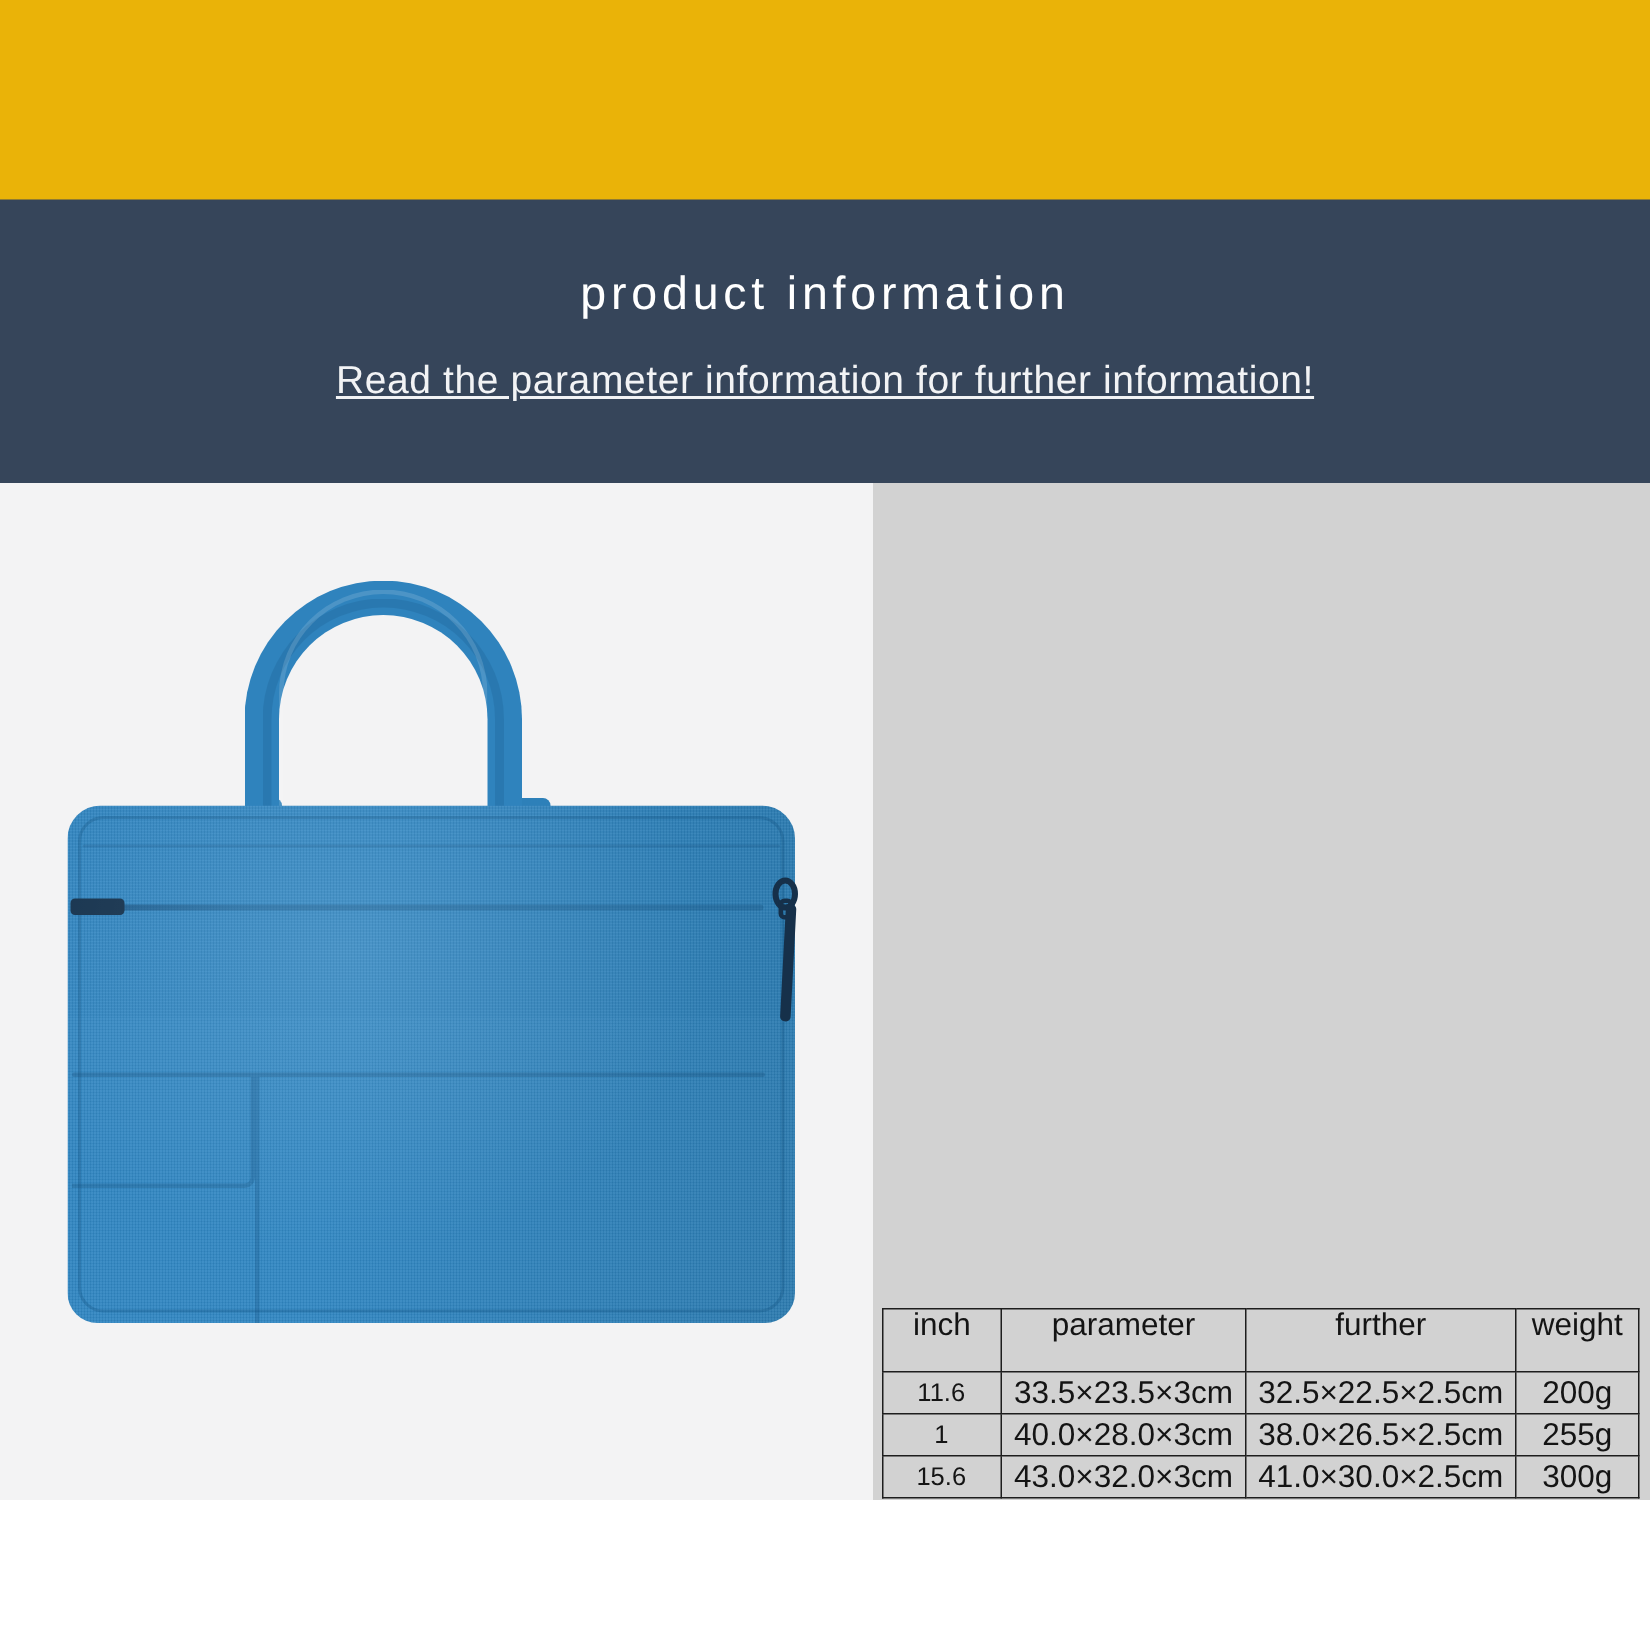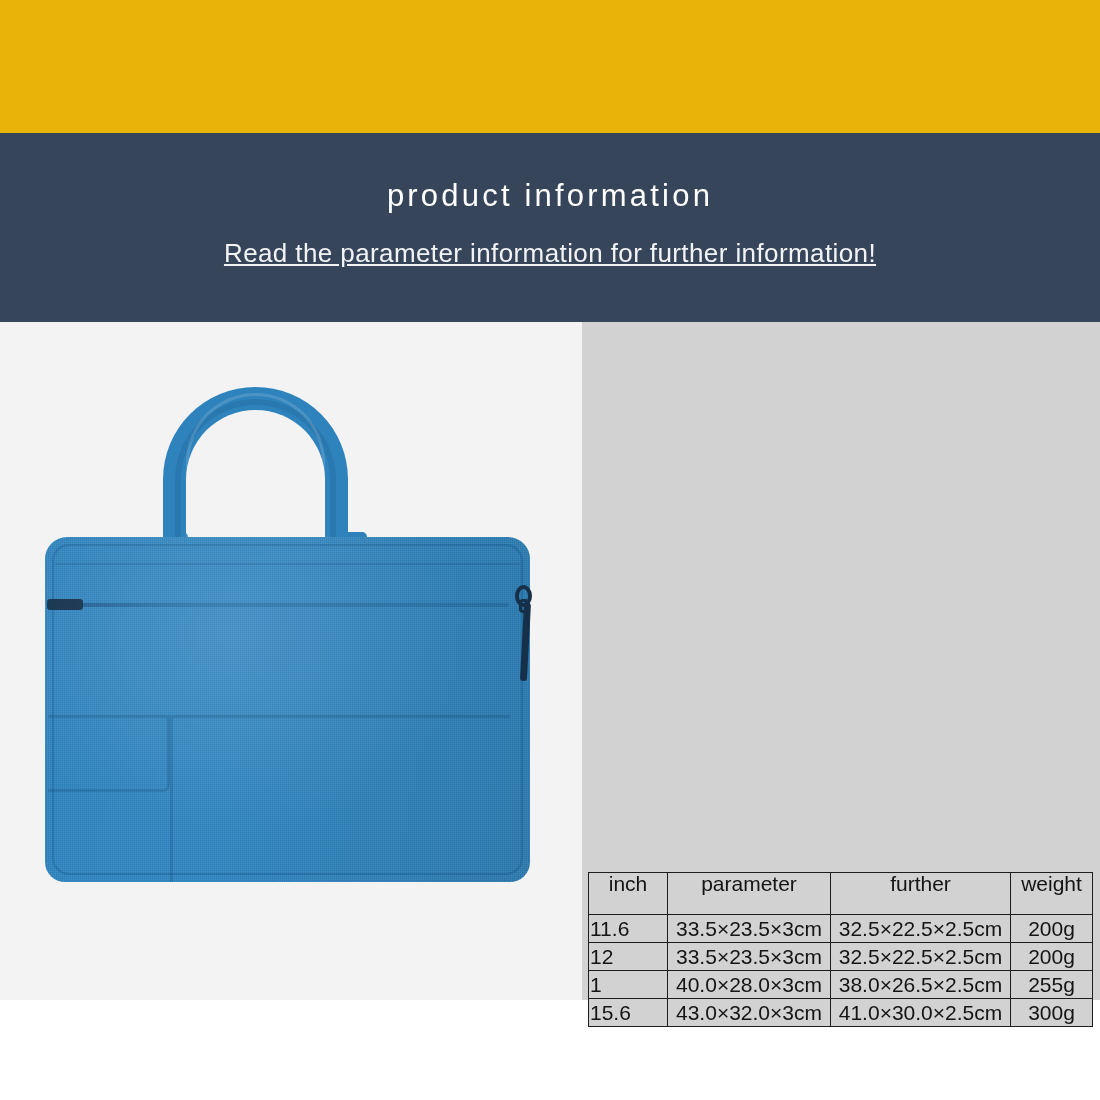--- a/index.html
+++ b/index.html
@@ -291,23 +291,23 @@
     padding: 0 2px 20px 2px;
   }
   table.spec td {
     font-size: 21px;
     height: 28px;
     line-height: 1;
     text-align: center;
     padding: 0 2px;
   }
   table.spec td.inch-cell {
-    text-align: left;
+    text-align: center;
     padding-left: 1px;
-    font-size: 21px;
+    font-size: 17px;
   }
   col.c-inch   { width: 79px; }
   col.c-ext    { width: 163px; }
   col.c-int    { width: 180px; }
   col.c-weight { width: 82px; }
 </style>
 </head>
 <body>
 
 <div id="page">
@@ -369,26 +369,20 @@
           </tr>
         </thead>
         <tbody>
           <tr>
             <td class="inch-cell">11.6</td>
             <td>33.5×23.5×3cm</td>
             <td>32.5×22.5×2.5cm</td>
             <td>200g</td>
           </tr>
           <tr>
-            <td class="inch-cell">12</td>
-            <td>33.5×23.5×3cm</td>
-            <td>32.5×22.5×2.5cm</td>
-            <td>200g</td>
-          </tr>
-          <tr>
             <td class="inch-cell">1</td>
             <td>40.0×28.0×3cm</td>
             <td>38.0×26.5×2.5cm</td>
             <td>255g</td>
           </tr>
           <tr>
             <td class="inch-cell">15.6</td>
             <td>43.0×32.0×3cm</td>
             <td>41.0×30.0×2.5cm</td>
             <td>300g</td>

